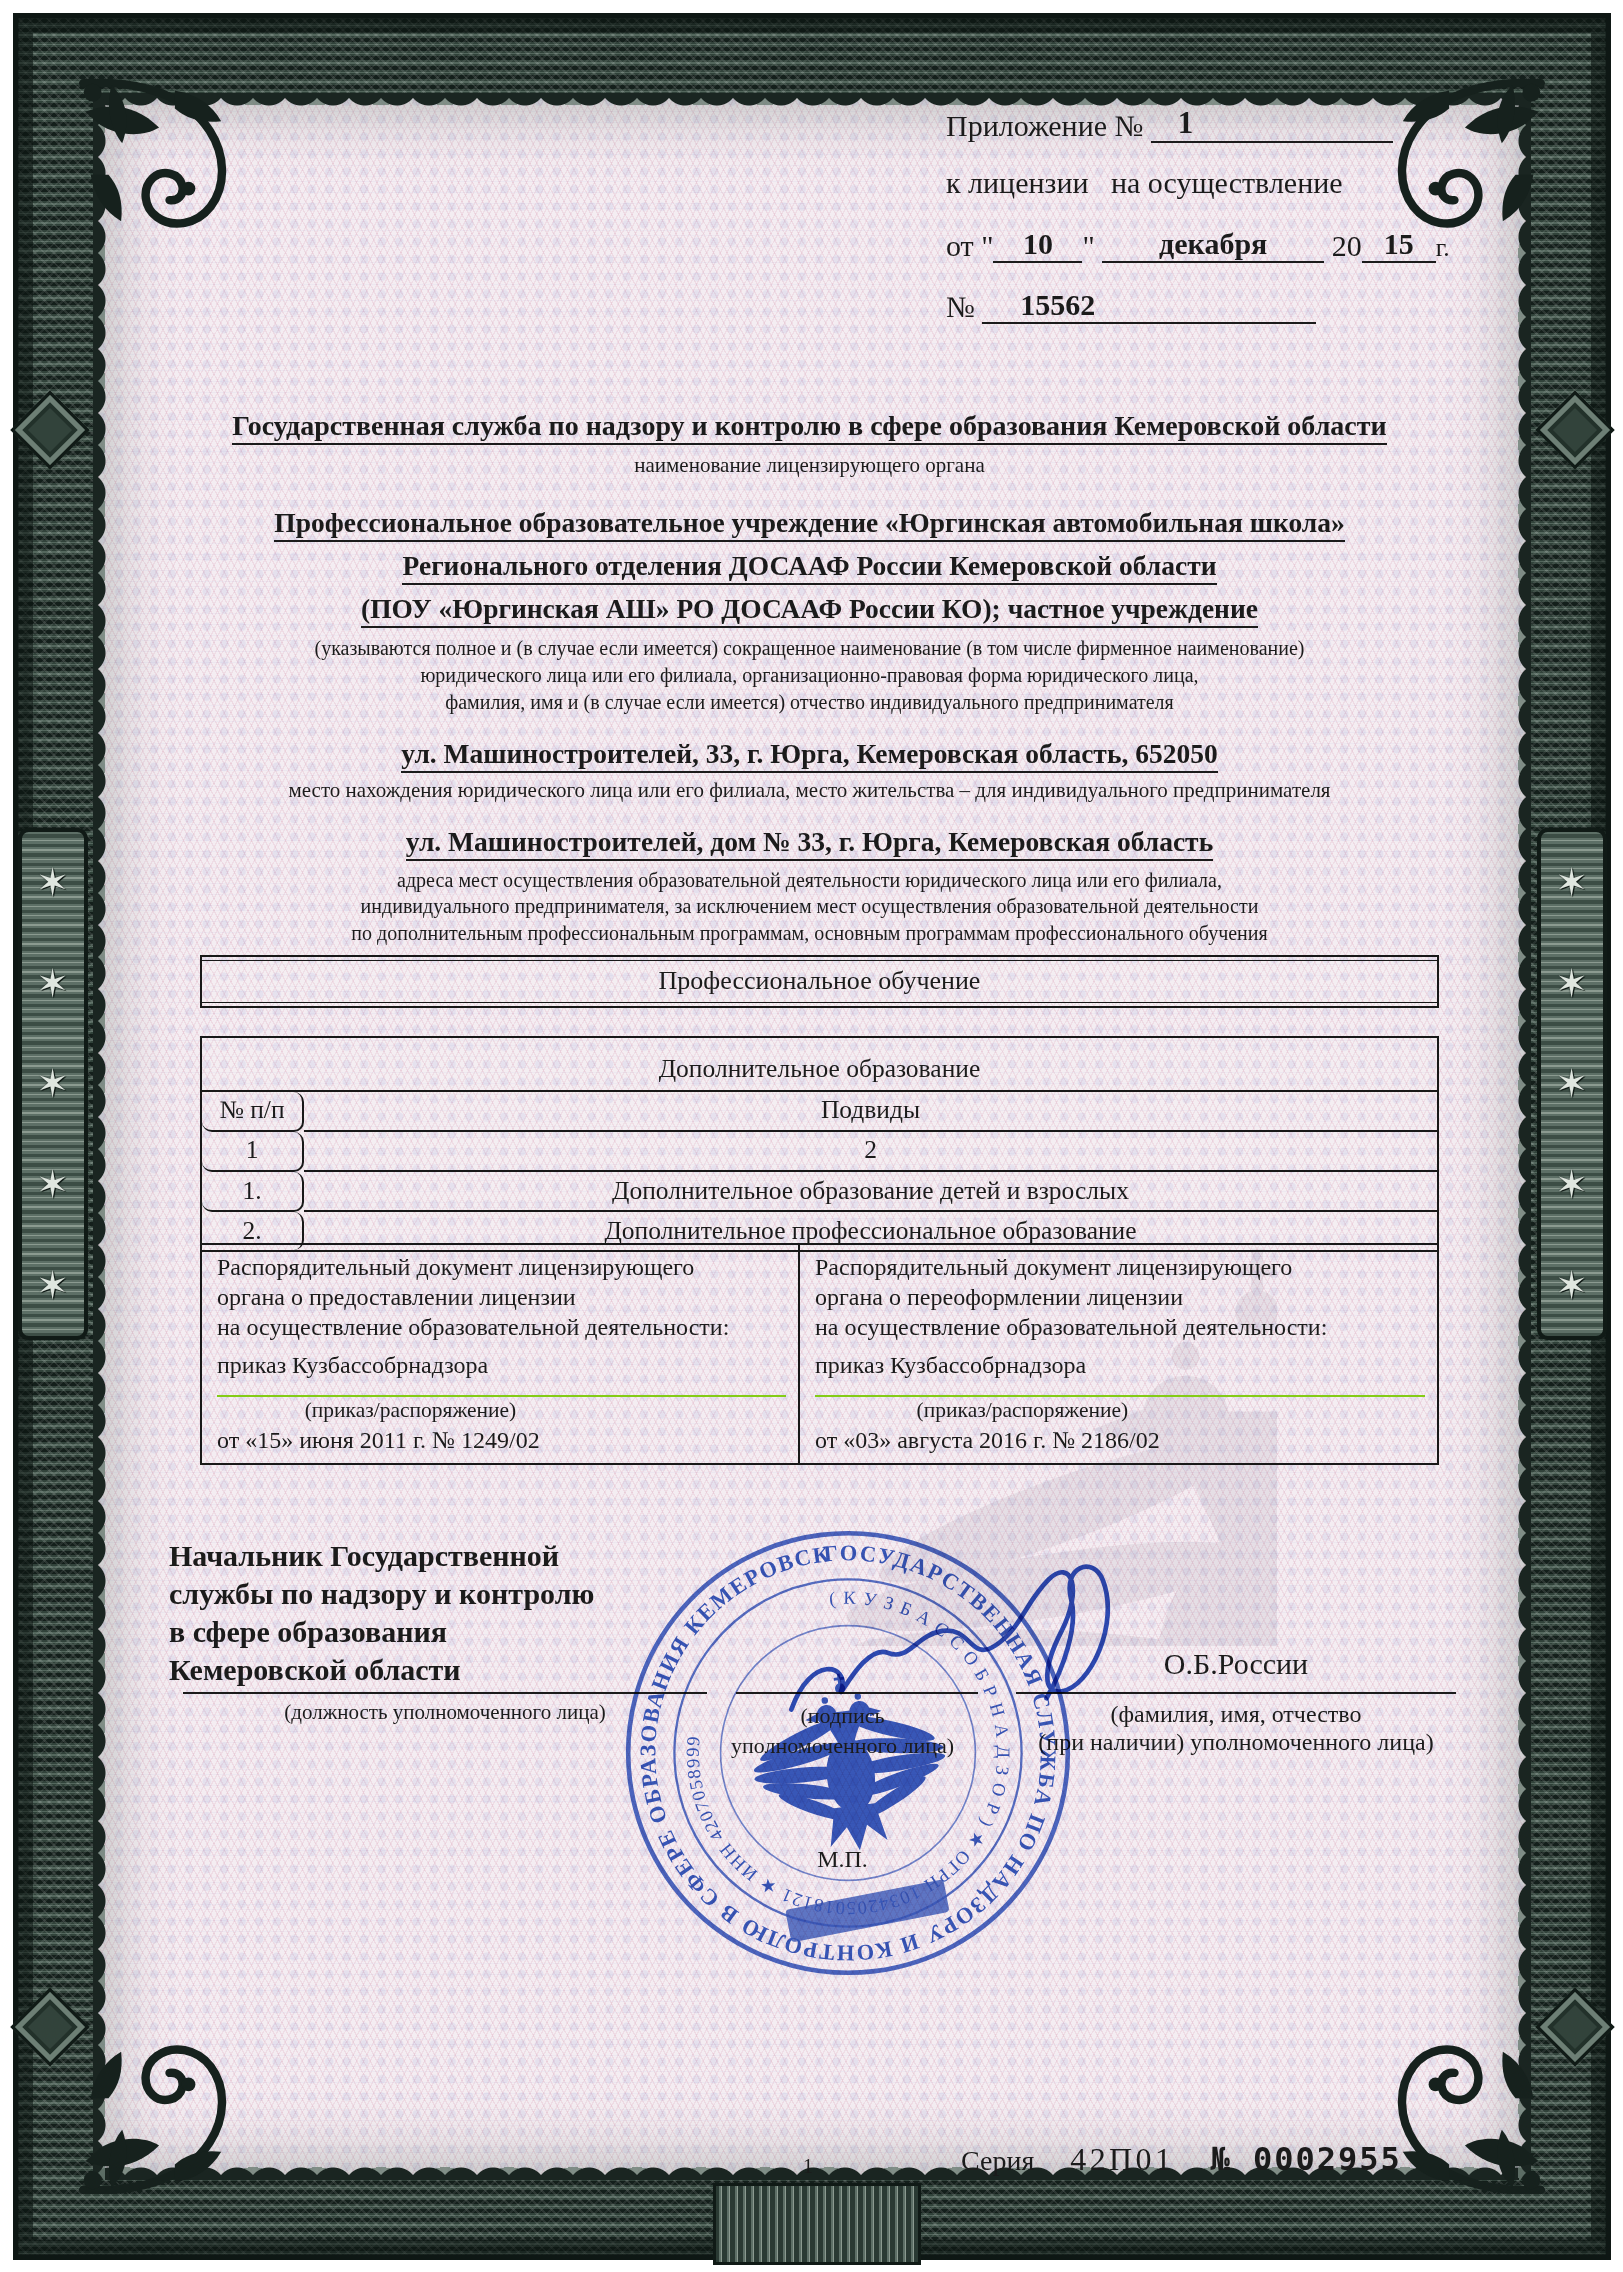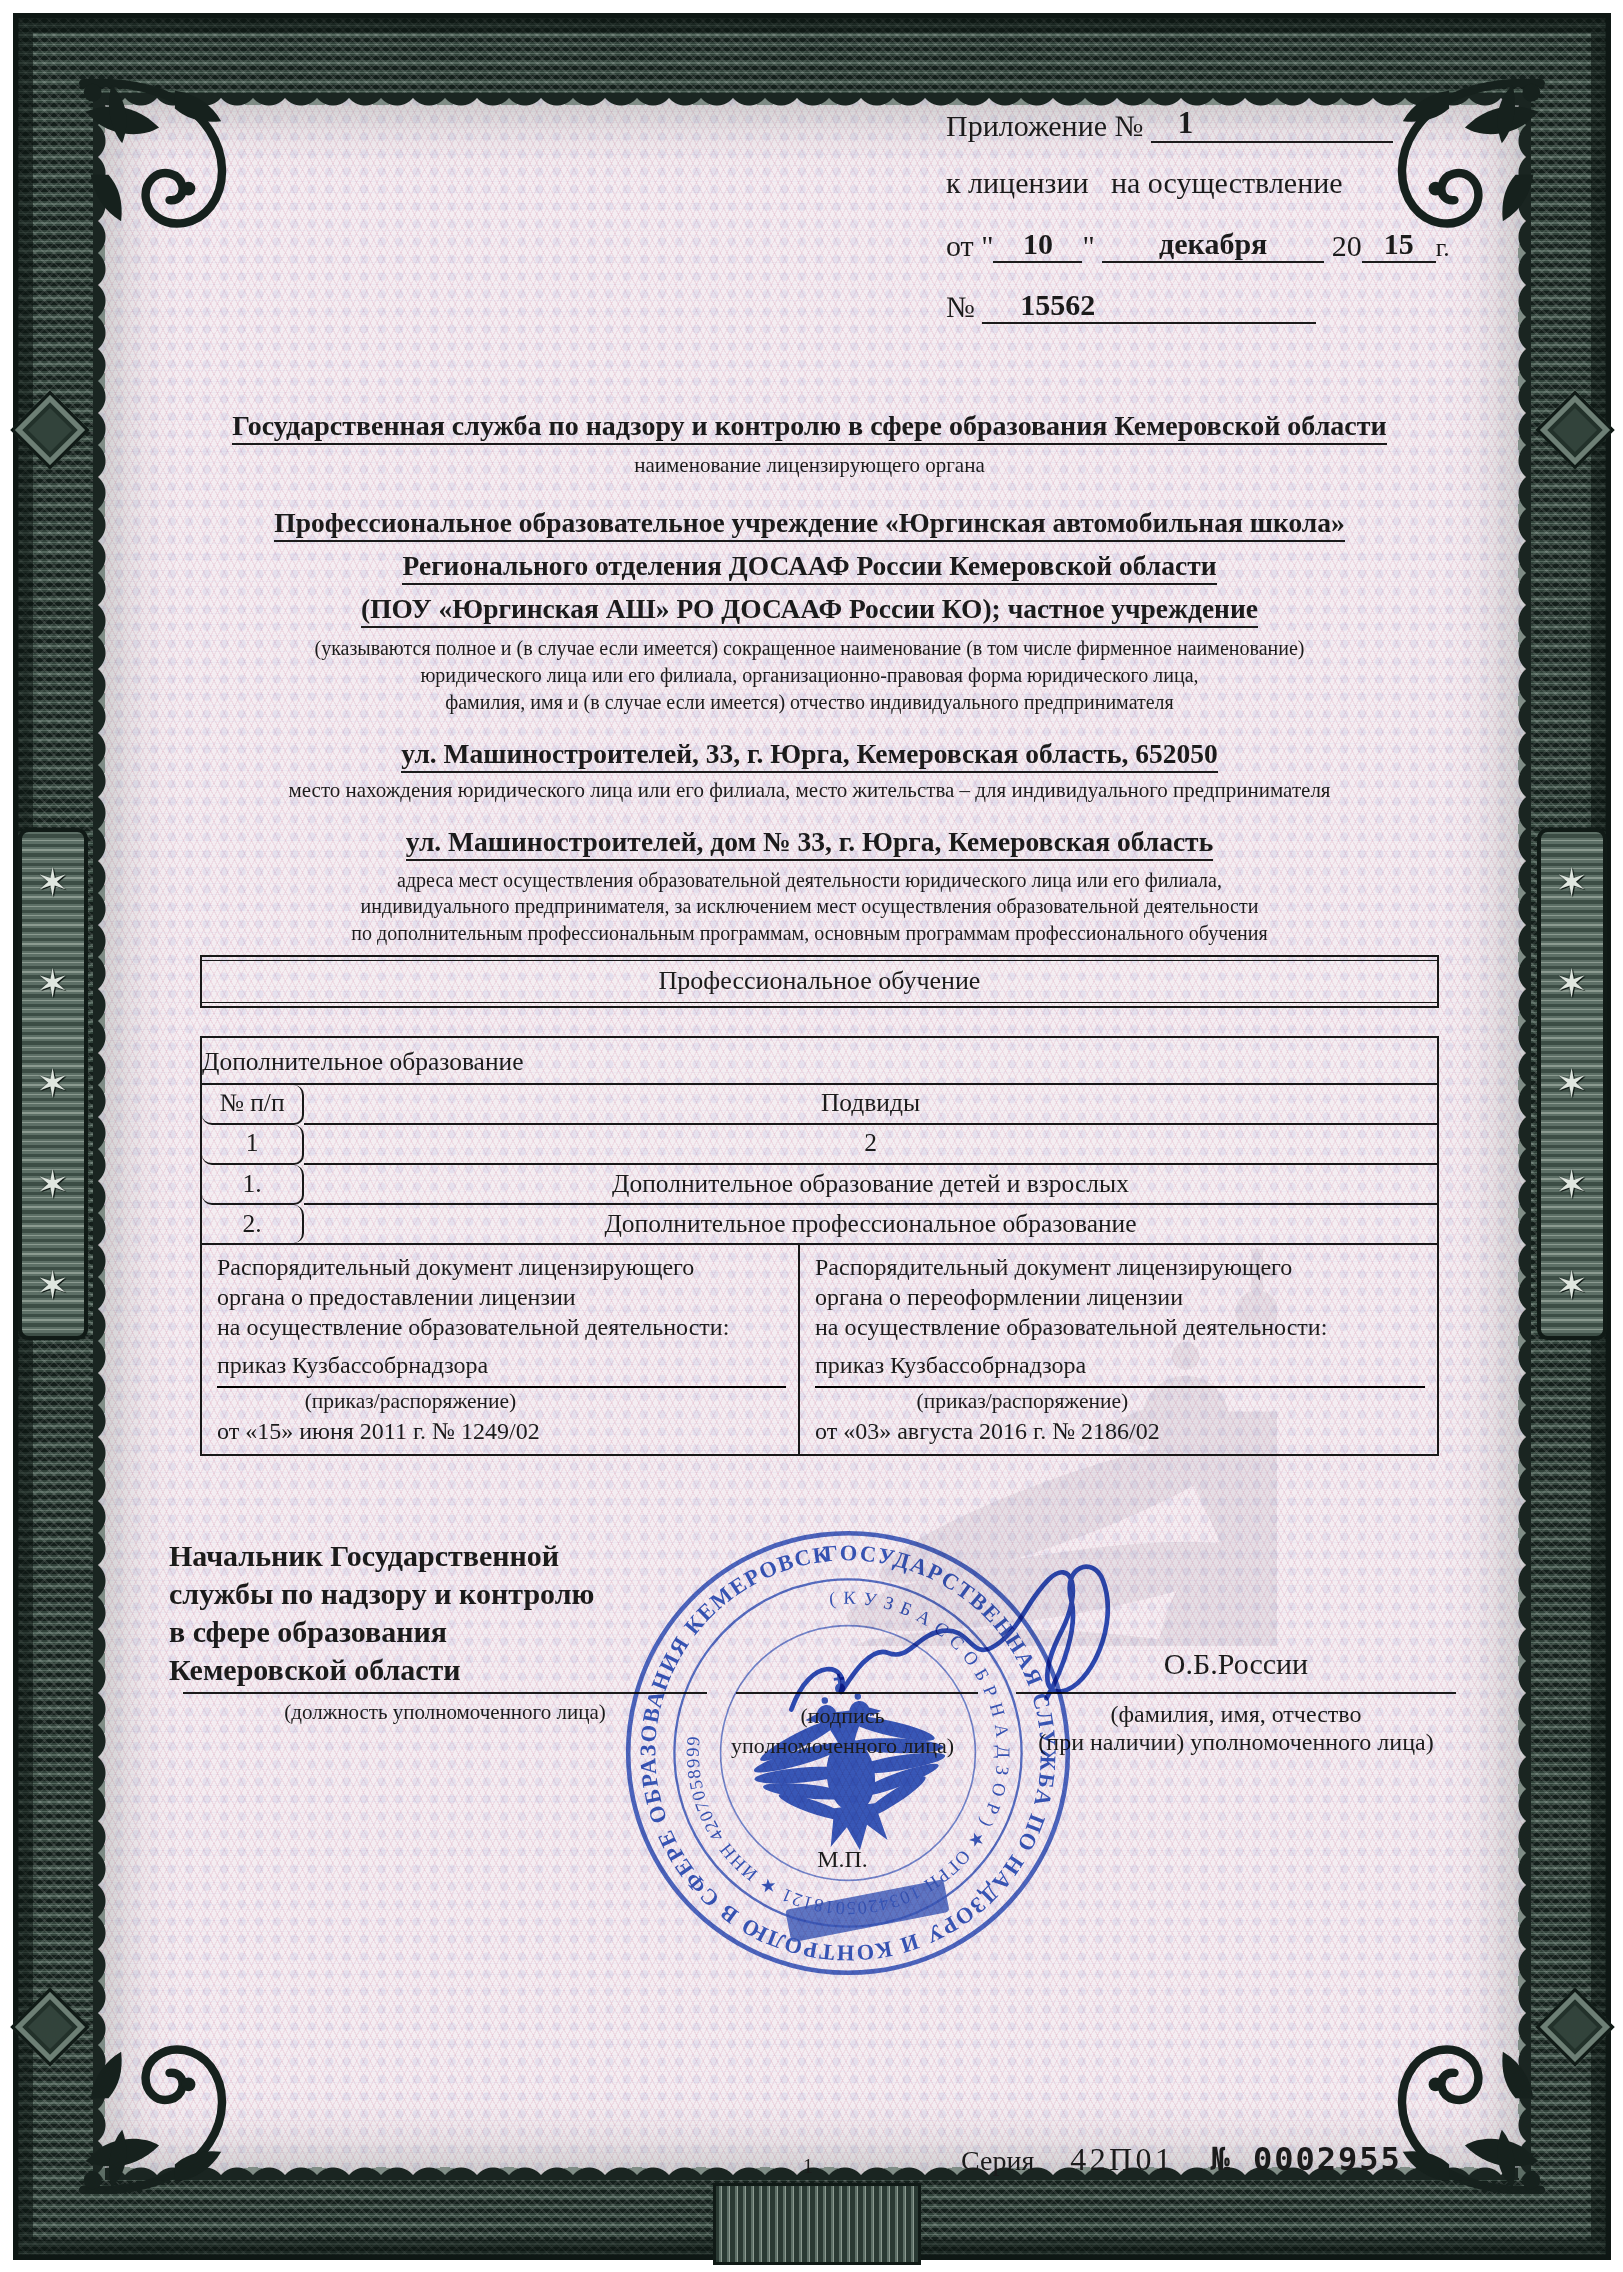--- a/index.html
+++ b/index.html
@@ -63,30 +63,30 @@
   .cap{font-size:20px;line-height:27px;}
   .fill{display:inline-block;border-bottom:2px solid #1b1b1b;font-weight:bold;text-align:center;vertical-align:bottom;}
 
   .h-block{left:946px;top:105px;width:500px;font-size:30px;}
   .h-row{height:39px;margin-bottom:22px;white-space:nowrap;}
 
   .tbl{left:200px;width:1235px;border:2px solid #181818;font-size:25.5px;background:rgba(255,255,255,.06);}
   .tbl1{top:955px;}
   .tbl1-in{border-top:1.3px solid #181818;border-bottom:1.3px solid #181818;margin:3.4px 0;padding:4.7px 0 6px;text-align:center;font-size:26px;}
   .tbl2{top:1036px;}
-  .t-head{border-bottom:2px solid #181818;text-align:left;padding:9px 0 6px;}
+  .t-head{border-bottom:2px solid #181818;text-align:center;padding:16px 0 6px;}
   .t-grid{display:grid;grid-template-columns:102px 1fr;}
   .t-grid>div{border-bottom:2px solid #181818;text-align:center;padding:3.4px 0 4.7px;}
   .t-grid>div:first-child{border-right:2px solid #181818;border-radius:10px;}
   .t-grid.last>div{border-bottom:none;}
 
   .orders{top:1243px;left:200px;width:1235px;border:2.7px solid #181818;display:grid;grid-template-columns:598px 1fr;font-size:24px;z-index:3;}
   .ocell{padding:6.7px 12px 6.7px 15px;}
   .ocell.first{border-right:2.7px solid #181818;}
-  .o-top{border-bottom:2px solid #000000;padding-bottom:6px;}
+  .o-top{border-bottom:2px solid #84cc16;padding-bottom:15px;}
   .o-top .tx{line-height:30px;}
   .o-doc{margin-top:8px;line-height:30px;}
   .o-cap{width:68%;text-align:center;font-size:21.5px;line-height:27px;}
   .o-date{line-height:31px;margin-top:1.3px;}
 
   .sig-left{left:169px;top:1537px;width:524px;font-size:30px;line-height:38px;font-weight:bold;}
   .sig-line-left{left:183px;top:1692px;width:524px;border-top:2px solid #1b1b1b;}
   .sig-cap-left{left:183px;top:1700px;width:524px;text-align:center;font-size:21px;}
   .sig-line-mid{left:736px;top:1692px;width:242px;border-top:2px solid #1b1b1b;z-index:4;}
   .sig-cap-mid{left:678px;top:1701px;width:329px;text-align:center;font-size:22px;line-height:30px;z-index:4;}

